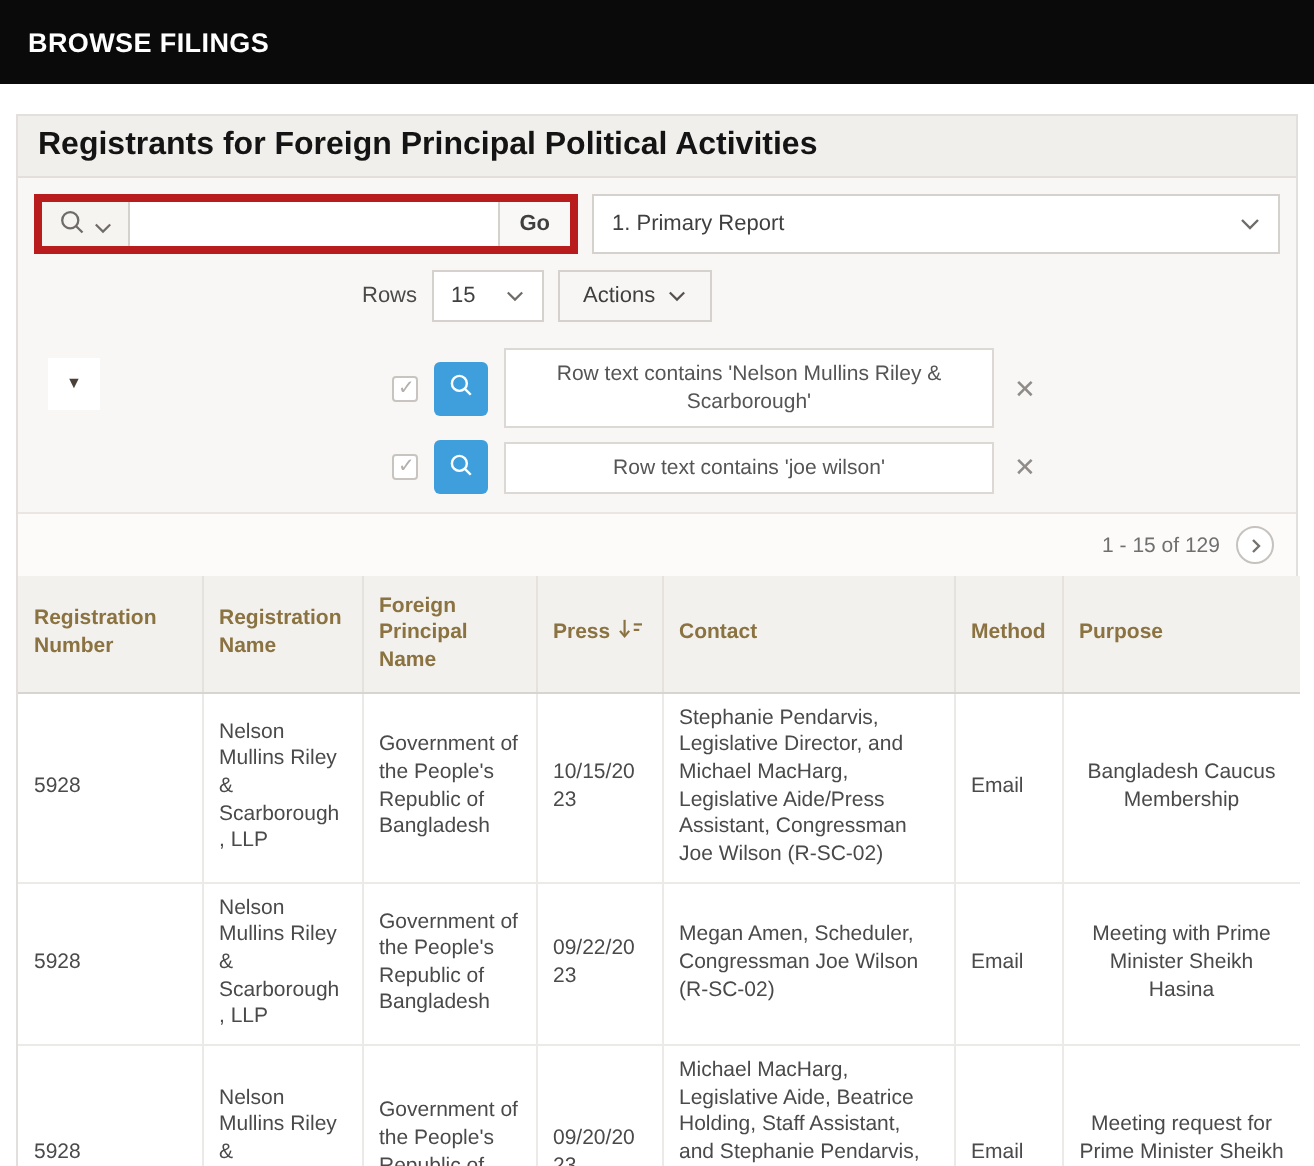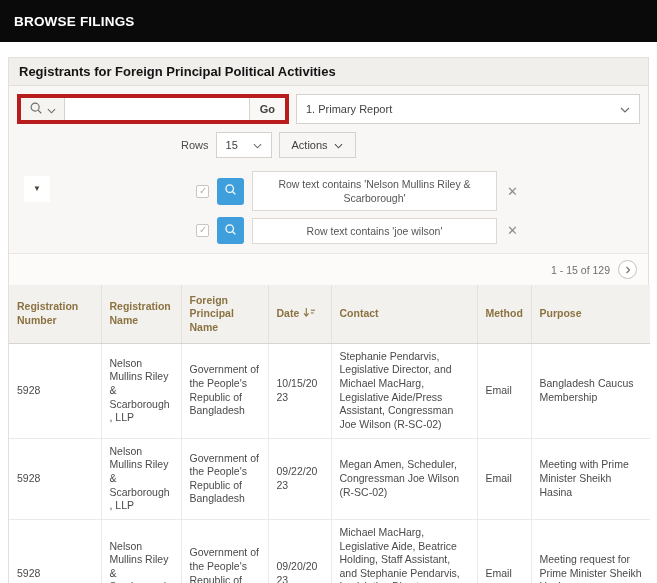--- a/index.html
+++ b/index.html
@@ -19,21 +19,21 @@
     margin:0; color:#ffffff; font-size:13.5px; font-weight:bold; letter-spacing:.2px;
   }
   
   .panel {
     margin:15px 8px 0 8px;
     border:1px solid #e2dfdc;
     background:#f8f7f5;
   }
   .panel-header {
     background:#f1efec; border-bottom:1px solid #e2dfdc;
-    padding:6px 10px; font-size:13px; font-weight:bold; color:#141414;
+    padding:6px 10px; font-size:16px; font-weight:bold; color:#141414;
   }
   
   .toolbar {
     display:flex; align-items:stretch; gap:7px; padding:8px;
   }
   .search-group {
     display:flex; align-items:stretch;
     border:4px solid #b91c1c; background:#ffffff;
     height:30px; width:272px; flex:none;
   }
@@ -129,21 +129,21 @@
     border-right:1px solid #e5e2de; border-bottom:1px solid #d8d4cf;
     cursor:pointer; line-height:1.3;
   }
   thead th:last-child { border-right:none; }
   tbody td {
     font-size:10.5px; color:#4a4a4a; background:#ffffff;
     padding:6px 8px; vertical-align:middle; line-height:1.3;
     border-right:1px solid #eceae7; border-bottom:1px solid #eceae7;
     word-wrap:break-word;
   }
-  tbody td:last-child { border-right:none; }
+  tbody td:last-child { border-right:none;text-align:center; }
   .sort-icon { margin-left:4px; vertical-align:-1px; }
 </style>
 </head>
 <body>
 
 <div class="page">
 
   <header class="topbar">
     <h1>BROWSE FILINGS</h1>
   </header>
@@ -265,21 +265,21 @@
           <col style="width:146px">
           <col style="width:54px">
           <col style="width:119px">
       </colgroup>
       <thead>
         <tr>
           <th><span>Registration Number</span></th>
           <th><span>Registration Name</span></th>
           <th><span>Foreign Principal Name</span></th>
           <th>
-            <span>Date</span><span class="sort-icon"><svg width="13" height="11" viewBox="0 0 14 12">
+            <span>Press</span><span class="sort-icon"><svg width="13" height="11" viewBox="0 0 14 12">
                   <line x1="3.5" y1="1" x2="3.5" y2="9.5" stroke="#8b7341" stroke-width="1.2"></line>
                   <polyline points="1,7 3.5,10 6,7" fill="none" stroke="#8b7341" stroke-width="1.2"></polyline>
                   <line x1="8.5" y1="3.5" x2="13" y2="3.5" stroke="#8b7341" stroke-width="1.2"></line>
                   <line x1="8.5" y1="6.5" x2="11.5" y2="6.5" stroke="#8b7341" stroke-width="1.2"></line>
                 </svg></span>
           </th>
           <th><span>Contact</span></th>
           <th><span>Method</span></th>
           <th><span>Purpose</span></th>
         </tr>

